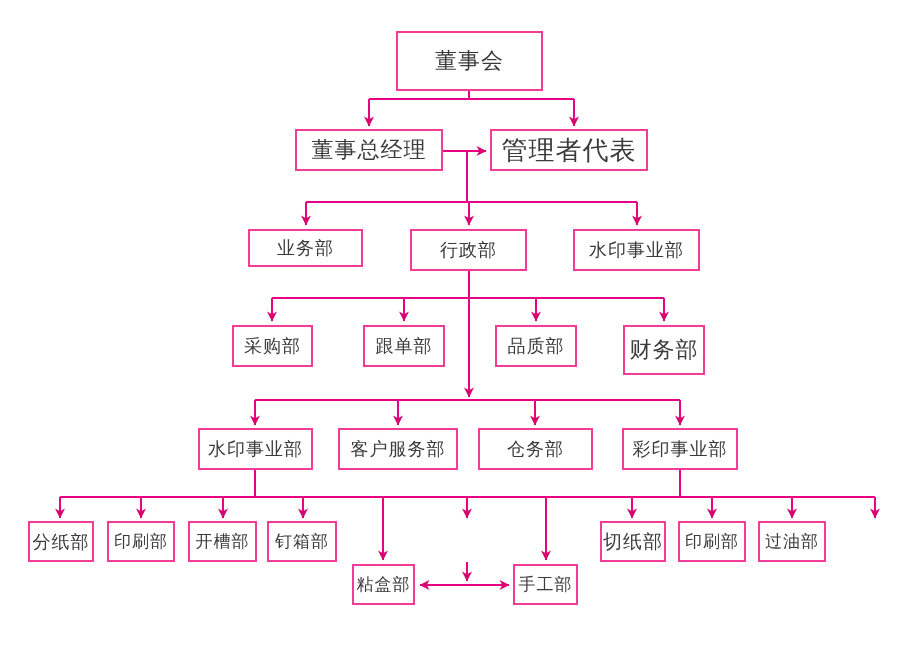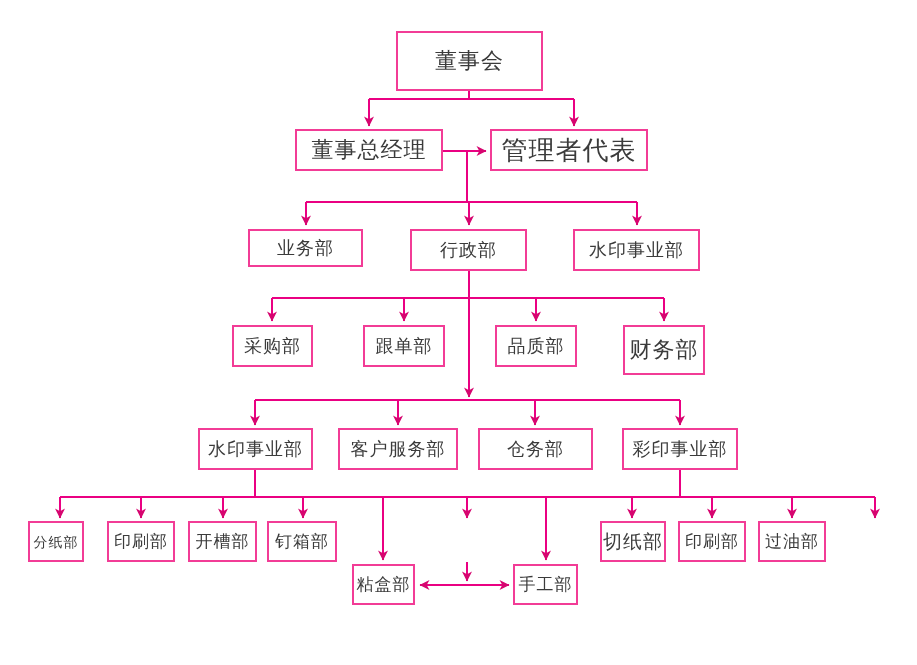--- a/index.html
+++ b/index.html
@@ -119,21 +119,21 @@
   <div class="node" style="left:232px;top:325px;width:81px;height:42px;font-size:18px">采购部</div>
   <div class="node" style="left:363px;top:325px;width:82px;height:42px;font-size:18px">跟单部</div>
   <div class="node" style="left:495px;top:325px;width:82px;height:42px;font-size:18px">品质部</div>
   <div class="node" style="left:623px;top:325px;width:82px;height:50px;font-size:22px">财务部</div>
 
   <div class="node" style="left:198px;top:428px;width:115px;height:42px;font-size:18px">水印事业部</div>
   <div class="node" style="left:338px;top:428px;width:120px;height:42px;font-size:18px">客户服务部</div>
   <div class="node" style="left:478px;top:428px;width:115px;height:42px;font-size:18px">仓务部</div>
   <div class="node" style="left:622px;top:428px;width:116px;height:42px;font-size:18px">彩印事业部</div>
 
-  <div class="node" style="left:28px;top:521px;width:56px;height:41px;font-size:14px">分纸部</div>
+  <div class="node" style="left:28px;top:521px;width:66px;height:41px;font-size:18px">分纸部</div>
   <div class="node" style="left:107px;top:521px;width:68px;height:41px;font-size:17px">印刷部</div>
   <div class="node" style="left:188px;top:521px;width:69px;height:41px;font-size:17px">开槽部</div>
   <div class="node" style="left:267px;top:521px;width:70px;height:41px;font-size:17px">钉箱部</div>
   <div class="node" style="left:352px;top:564px;width:63px;height:41px;font-size:17px">粘盒部</div>
   <div class="node" style="left:513px;top:564px;width:65px;height:41px;font-size:17px">手工部</div>
 
   <div class="node" style="left:600px;top:521px;width:66px;height:41px;font-size:19px">切纸部</div>
   <div class="node" style="left:678px;top:521px;width:68px;height:41px;font-size:17px">印刷部</div>
   <div class="node" style="left:758px;top:521px;width:68px;height:41px;font-size:17px">过油部</div>
 

